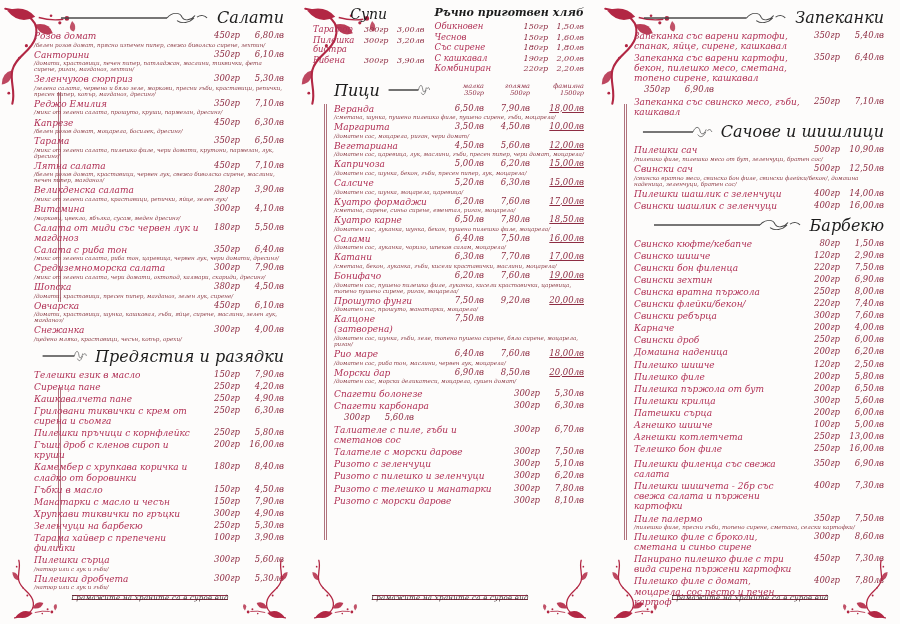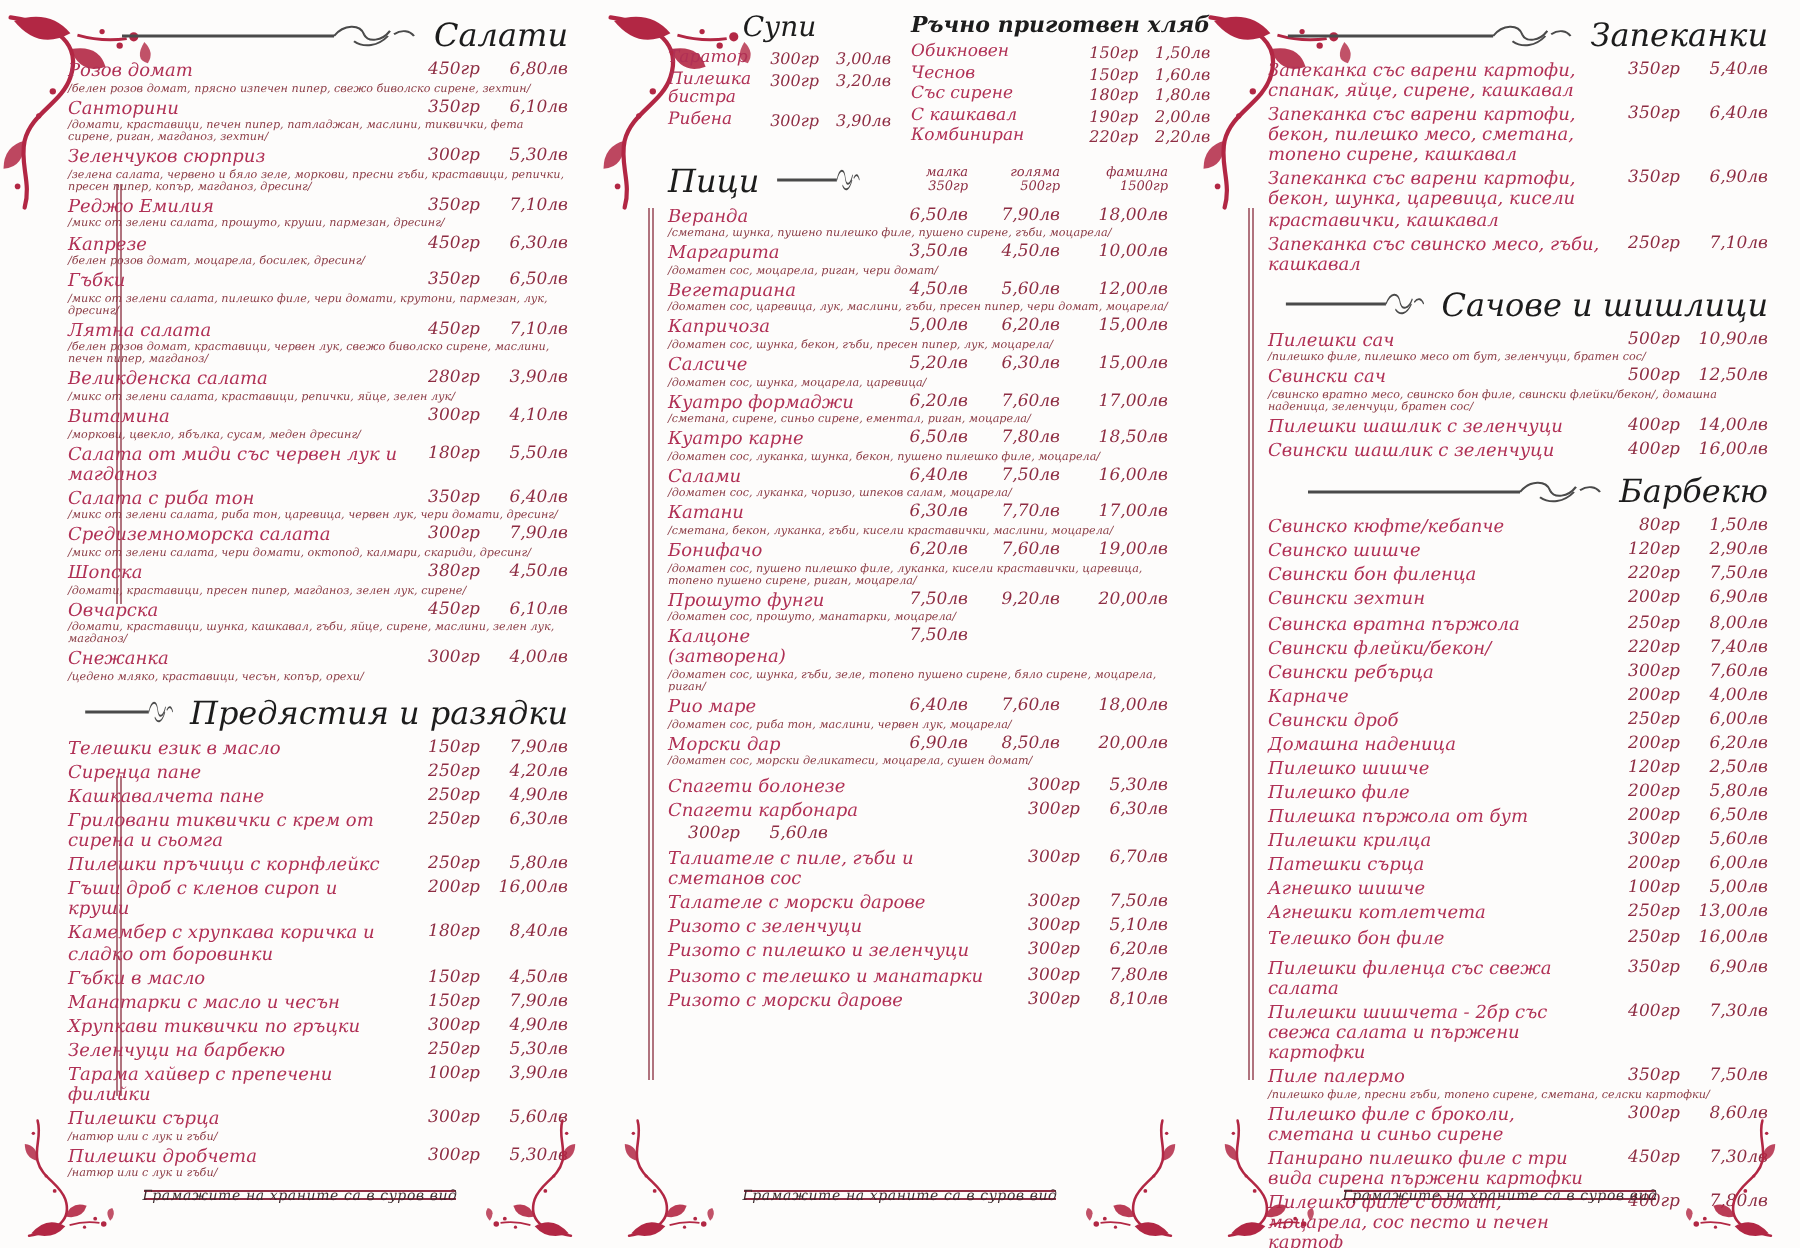--- a/index.html
+++ b/index.html
@@ -35,28 +35,28 @@
 
   .item{margin-bottom:2px;}
   .item-row{display:flex;align-items:flex-start;}
   .item-name{flex:1;font-size:9px;line-height:1.12;color:var(--name,#b03055);padding-right:4px;}
   .item-weight{width:36px;text-align:right;font-size:8.5px;line-height:1.15;color:var(--price,#8e2d43);flex:none;}
   .item-price{width:44px;text-align:right;font-size:8.5px;line-height:1.15;color:var(--price,#8e2d43);flex:none;}
   .item-desc{font-size:5.6px;line-height:1.08;color:var(--desc,#8a3a44);margin-top:.5px;}
 
   
   .pz{width:46px;text-align:right;font-size:8.5px;line-height:1.15;color:var(--price,#8e2d43);flex:none;}
-  .pz.last{width:54px;}
+  .pz.last{width:54px;text-decoration:underline;}
   .sizes{display:flex;flex:none;}
   .size{width:46px;text-align:right;font-size:6.5px;line-height:1.15;color:var(--price,#8e2d43);}
   .size.last{width:54px;}
   .size .sz-l{display:block;}
 
   
-  .half-row{display:flex;gap:10px;margin-bottom:6px;}
+  .half-row{display:flex;gap:10px;margin-bottom:6px;justify-content:flex-end;}
   .half-row .sec{flex:1;margin-bottom:0;}
   .half-row .sec-title{font-size:14px;}
   .half-row .item{margin-bottom:1px;}
   .half-row .item-name{font-size:8.5px;}
   .half-row .item-weight{width:30px;font-size:8px;}
   .half-row .item-price{width:36px;font-size:8px;}
   .half-row .sec-header{margin:0 0 3px 0;}
   .half-row .sec[data-center-header] .sec-header{justify-content:center;}
 </style>
 </head>
@@ -126,21 +126,21 @@
         <div class="item">
           <div class="item-row">
             <span class="item-name">Капрезе</span>
             <span class="item-weight">450гр</span>
             <span class="item-price">6,30лв</span>
           </div>
           <div class="item-desc">/белен розов домат, моцарела, босилек, дресинг/</div>
         </div>
         <div class="item">
           <div class="item-row">
-            <span class="item-name">Гъбки</span>
+            <span class="item-name">Тарама</span>
             <span class="item-weight">350гр</span>
             <span class="item-price">6,50лв</span>
           </div>
           <div class="item-desc">/микс от зелени салата, пилешко филе, чери домати, крутони, пармезан, лук, дресинг/</div>
         </div>
         <div class="item">
           <div class="item-row">
             <span class="item-name">Лятна салата</span>
             <span class="item-weight">450гр</span>
             <span class="item-price">7,10лв</span>
@@ -711,21 +711,20 @@
         </div>
         <div class="item">
           <div class="item-row">
             <span class="item-name">Запеканка със варени картофи, бекон, пилешко месо, сметана, топено сирене, кашкавал</span>
             <span class="item-weight">350гр</span>
             <span class="item-price">6,40лв</span>
           </div>
         </div>
         <div class="item">
           <div class="item-row">
-            <span class="item-name">Запеканка със варени картофи, бекон, шунка, царевица, кисели краставички, кашкавал</span>
             <span class="item-weight">350гр</span>
             <span class="item-price">6,90лв</span>
           </div>
         </div>
         <div class="item">
           <div class="item-row">
             <span class="item-name">Запеканка със свинско месо, гъби, кашкавал</span>
             <span class="item-weight">250гр</span>
             <span class="item-price">7,10лв</span>
           </div>

